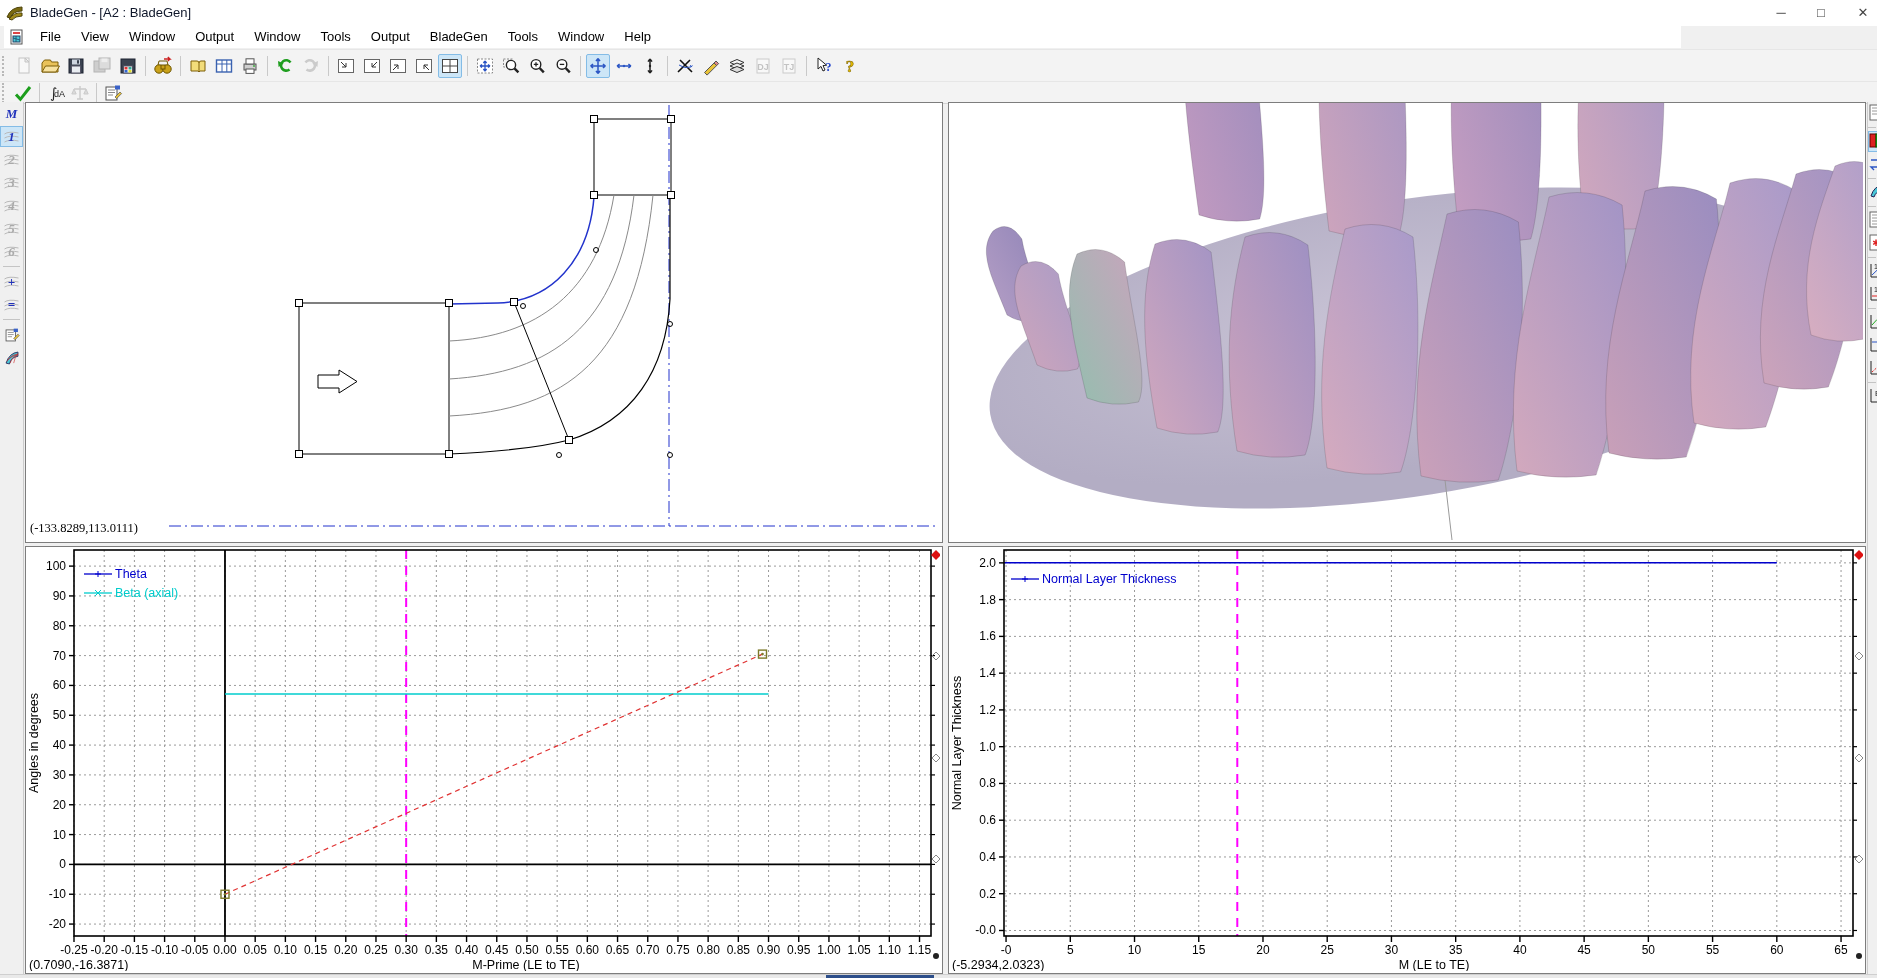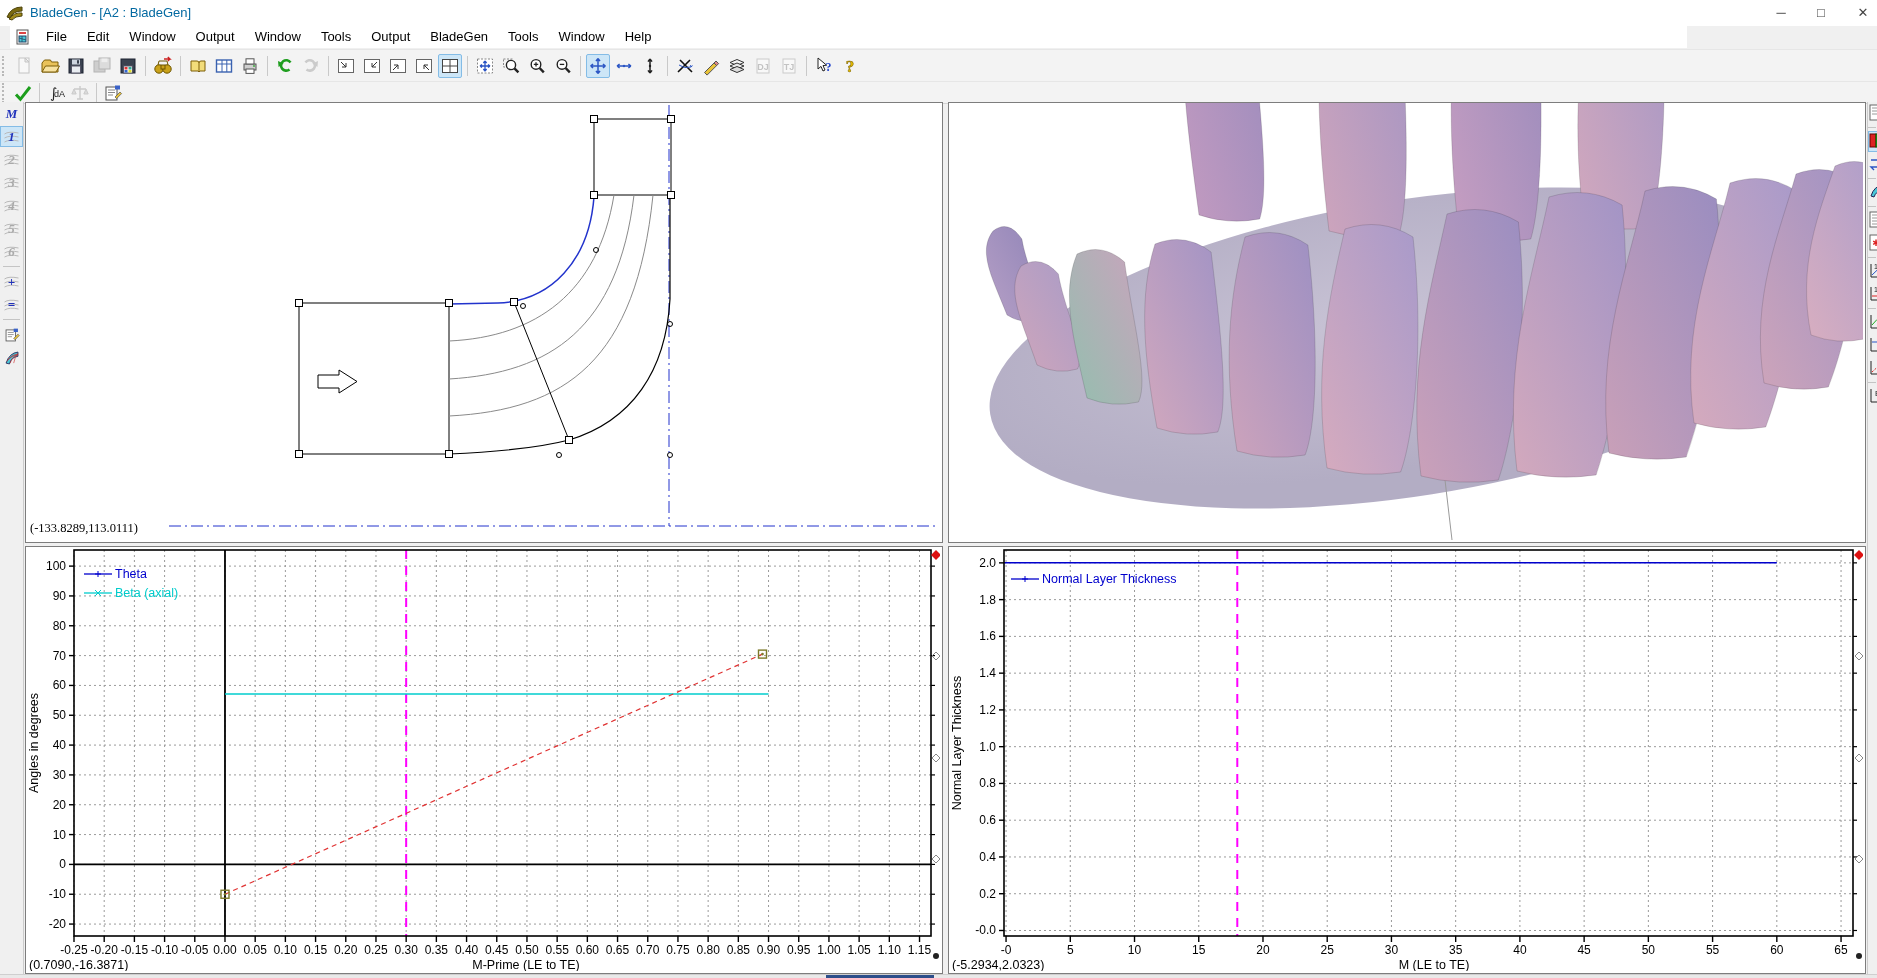--- a/index.html
+++ b/index.html
@@ -1,24 +1,24 @@
 <!DOCTYPE html>
 <html><head>
 <meta charset="utf-8">
 <style>
   html,body{margin:0;padding:0;background:#d8d8d8;}
   #app{position:relative;width:1877px;height:978px;background:#f0f0f0;overflow:hidden;
        font-family:"Liberation Sans",sans-serif;font-size:12px;color:#000;}
   
   #titlebar{position:absolute;left:0;top:0;width:1877px;height:26px;background:#ffffff;}
   #title-icon{position:absolute;left:6px;top:5px;width:17px;height:16px;}
-  #title-text{position:absolute;left:30px;top:5px;font-size:13px;color:#0369a1;white-space:nowrap;}
+  #title-text{position:absolute;left:30px;top:5px;font-size:13px;color:#0f172a;white-space:nowrap;}
   .win-btn{position:absolute;top:0;width:30px;height:26px;text-align:center;line-height:26px;
            font-size:13px;color:#444;}
-  #menubar{position:absolute;left:10px;top:26px;width:1677px;height:22px;background:#ffffff;}
+  #menubar{position:absolute;left:4px;top:26px;width:1677px;height:22px;background:#ffffff;}
   #menu-icon{position:absolute;left:5px;top:3px;width:17px;height:16px;}
   #menu-items{position:absolute;left:26px;top:0;height:22px;display:flex;align-items:center;}
   .menu-item{padding:0 10px;font-size:13px;line-height:22px;}
   .toolbar{position:absolute;left:0;width:1877px;background:#f3f3f3;border-top:1px solid #e6e6e6;
            border-bottom:1px solid #d4d4d4;display:flex;align-items:center;}
   #toolbar1{top:49px;height:31px;}
   #toolbar2{top:81px;height:21px;}
   .grip{width:4px;height:20px;margin:0 3px 0 2px;border-left:2px dotted #b8b8b8;}
   .tb-btn{width:22px;height:22px;margin:0 1px;display:flex;align-items:center;justify-content:center;
           border:1px solid transparent;border-radius:2px;}
@@ -70,21 +70,21 @@
     <span id="menu-icon">
       <svg width="17" height="16" viewBox="0 0 17 16">
         <rect x="2" y="1" width="11" height="14" fill="#fff" stroke="#555"></rect>
         <rect x="4" y="3" width="7" height="2" fill="#d44"></rect>
         <rect x="4" y="7" width="7" height="6" fill="#49c8d8" stroke="#246"></rect>
         <path d="M4 9 l7 2 M7 7 v6" stroke="#246" stroke-width="0.8"></path>
       </svg>
     </span>
     <div id="menu-items">
         <span class="menu-item">File</span>
-        <span class="menu-item">Edit</span>
+        <span class="menu-item">View</span>
         <span class="menu-item">Window</span>
         <span class="menu-item">Output</span>
         <span class="menu-item">Window</span>
         <span class="menu-item">Tools</span>
         <span class="menu-item">Output</span>
         <span class="menu-item">BladeGen</span>
         <span class="menu-item">Tools</span>
         <span class="menu-item">Window</span>
         <span class="menu-item">Help</span>
       </div>

